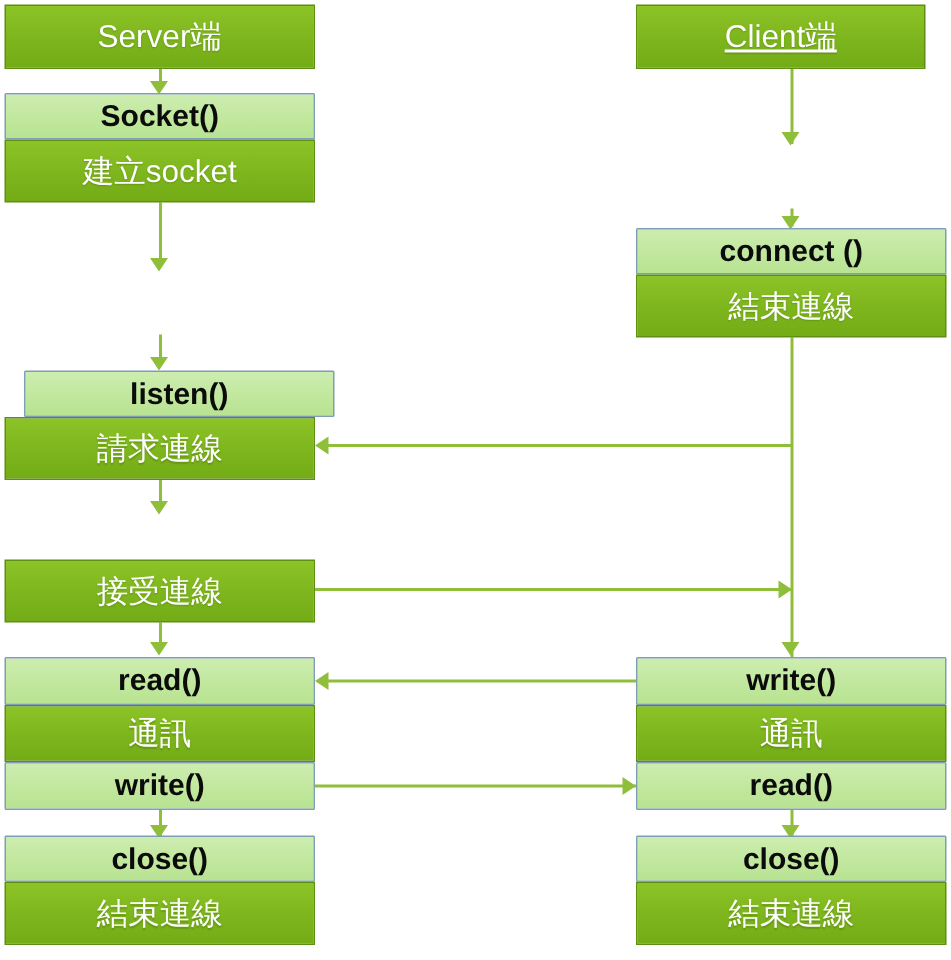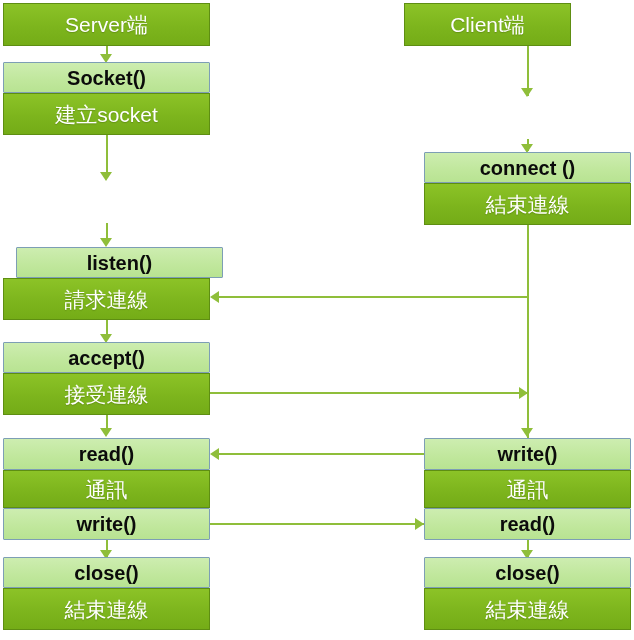--- a/index.html
+++ b/index.html
@@ -57,37 +57,36 @@
 
   <div class="ln v" style="left:106px;top:223px;height:20px;"></div>
   <div class="arw down" style="left:100px;top:238px;"></div>
 
   <div class="box light" style="left:16px;top:247px;width:207px;height:31px;">listen()</div>
   <div class="box dark" style="left:3px;top:278px;width:207px;height:42px;">請求連線</div>
 
   <div class="ln v" style="left:106px;top:320px;height:20px;"></div>
   <div class="arw down" style="left:100px;top:334px;"></div>
 
-  <div class="box light" style="left:3px;top:342px;width:207px;height:31px;">accept()</div>
   <div class="box dark" style="left:3px;top:373px;width:207px;height:42px;">接受連線</div>
 
   <div class="ln v" style="left:106px;top:415px;height:19px;"></div>
   <div class="arw down" style="left:100px;top:428px;"></div>
 
   <div class="box light" style="left:3px;top:438px;width:207px;height:32px;">read()</div>
   <div class="box dark" style="left:3px;top:470px;width:207px;height:38px;">通訊</div>
   <div class="box light" style="left:3px;top:508px;width:207px;height:32px;">write()</div>
 
   <div class="ln v" style="left:106px;top:540px;height:18px;"></div>
   <div class="arw down" style="left:100px;top:550px;"></div>
 
   <div class="box light" style="left:3px;top:557px;width:207px;height:31px;">close()</div>
   <div class="box dark" style="left:3px;top:588px;width:207px;height:42px;">結束連線</div>
 
-  <div class="box dark" style="left:404px;top:3px;width:167px;height:43px;">Client端</div>
+  <div class="box dark" style="left:424px;top:3px;width:193px;height:43px;text-decoration:underline;">Client端</div>
 
   <div class="ln v" style="left:527px;top:46px;height:50px;"></div>
   <div class="arw down" style="left:521px;top:88px;"></div>
 
 
   <div class="ln v" style="left:527px;top:139px;height:12px;"></div>
   <div class="arw down" style="left:521px;top:144px;"></div>
 
   <div class="box light" style="left:424px;top:152px;width:207px;height:31px;">connect ()</div>
   <div class="box dark" style="left:424px;top:183px;width:207px;height:42px;">結束連線</div>

